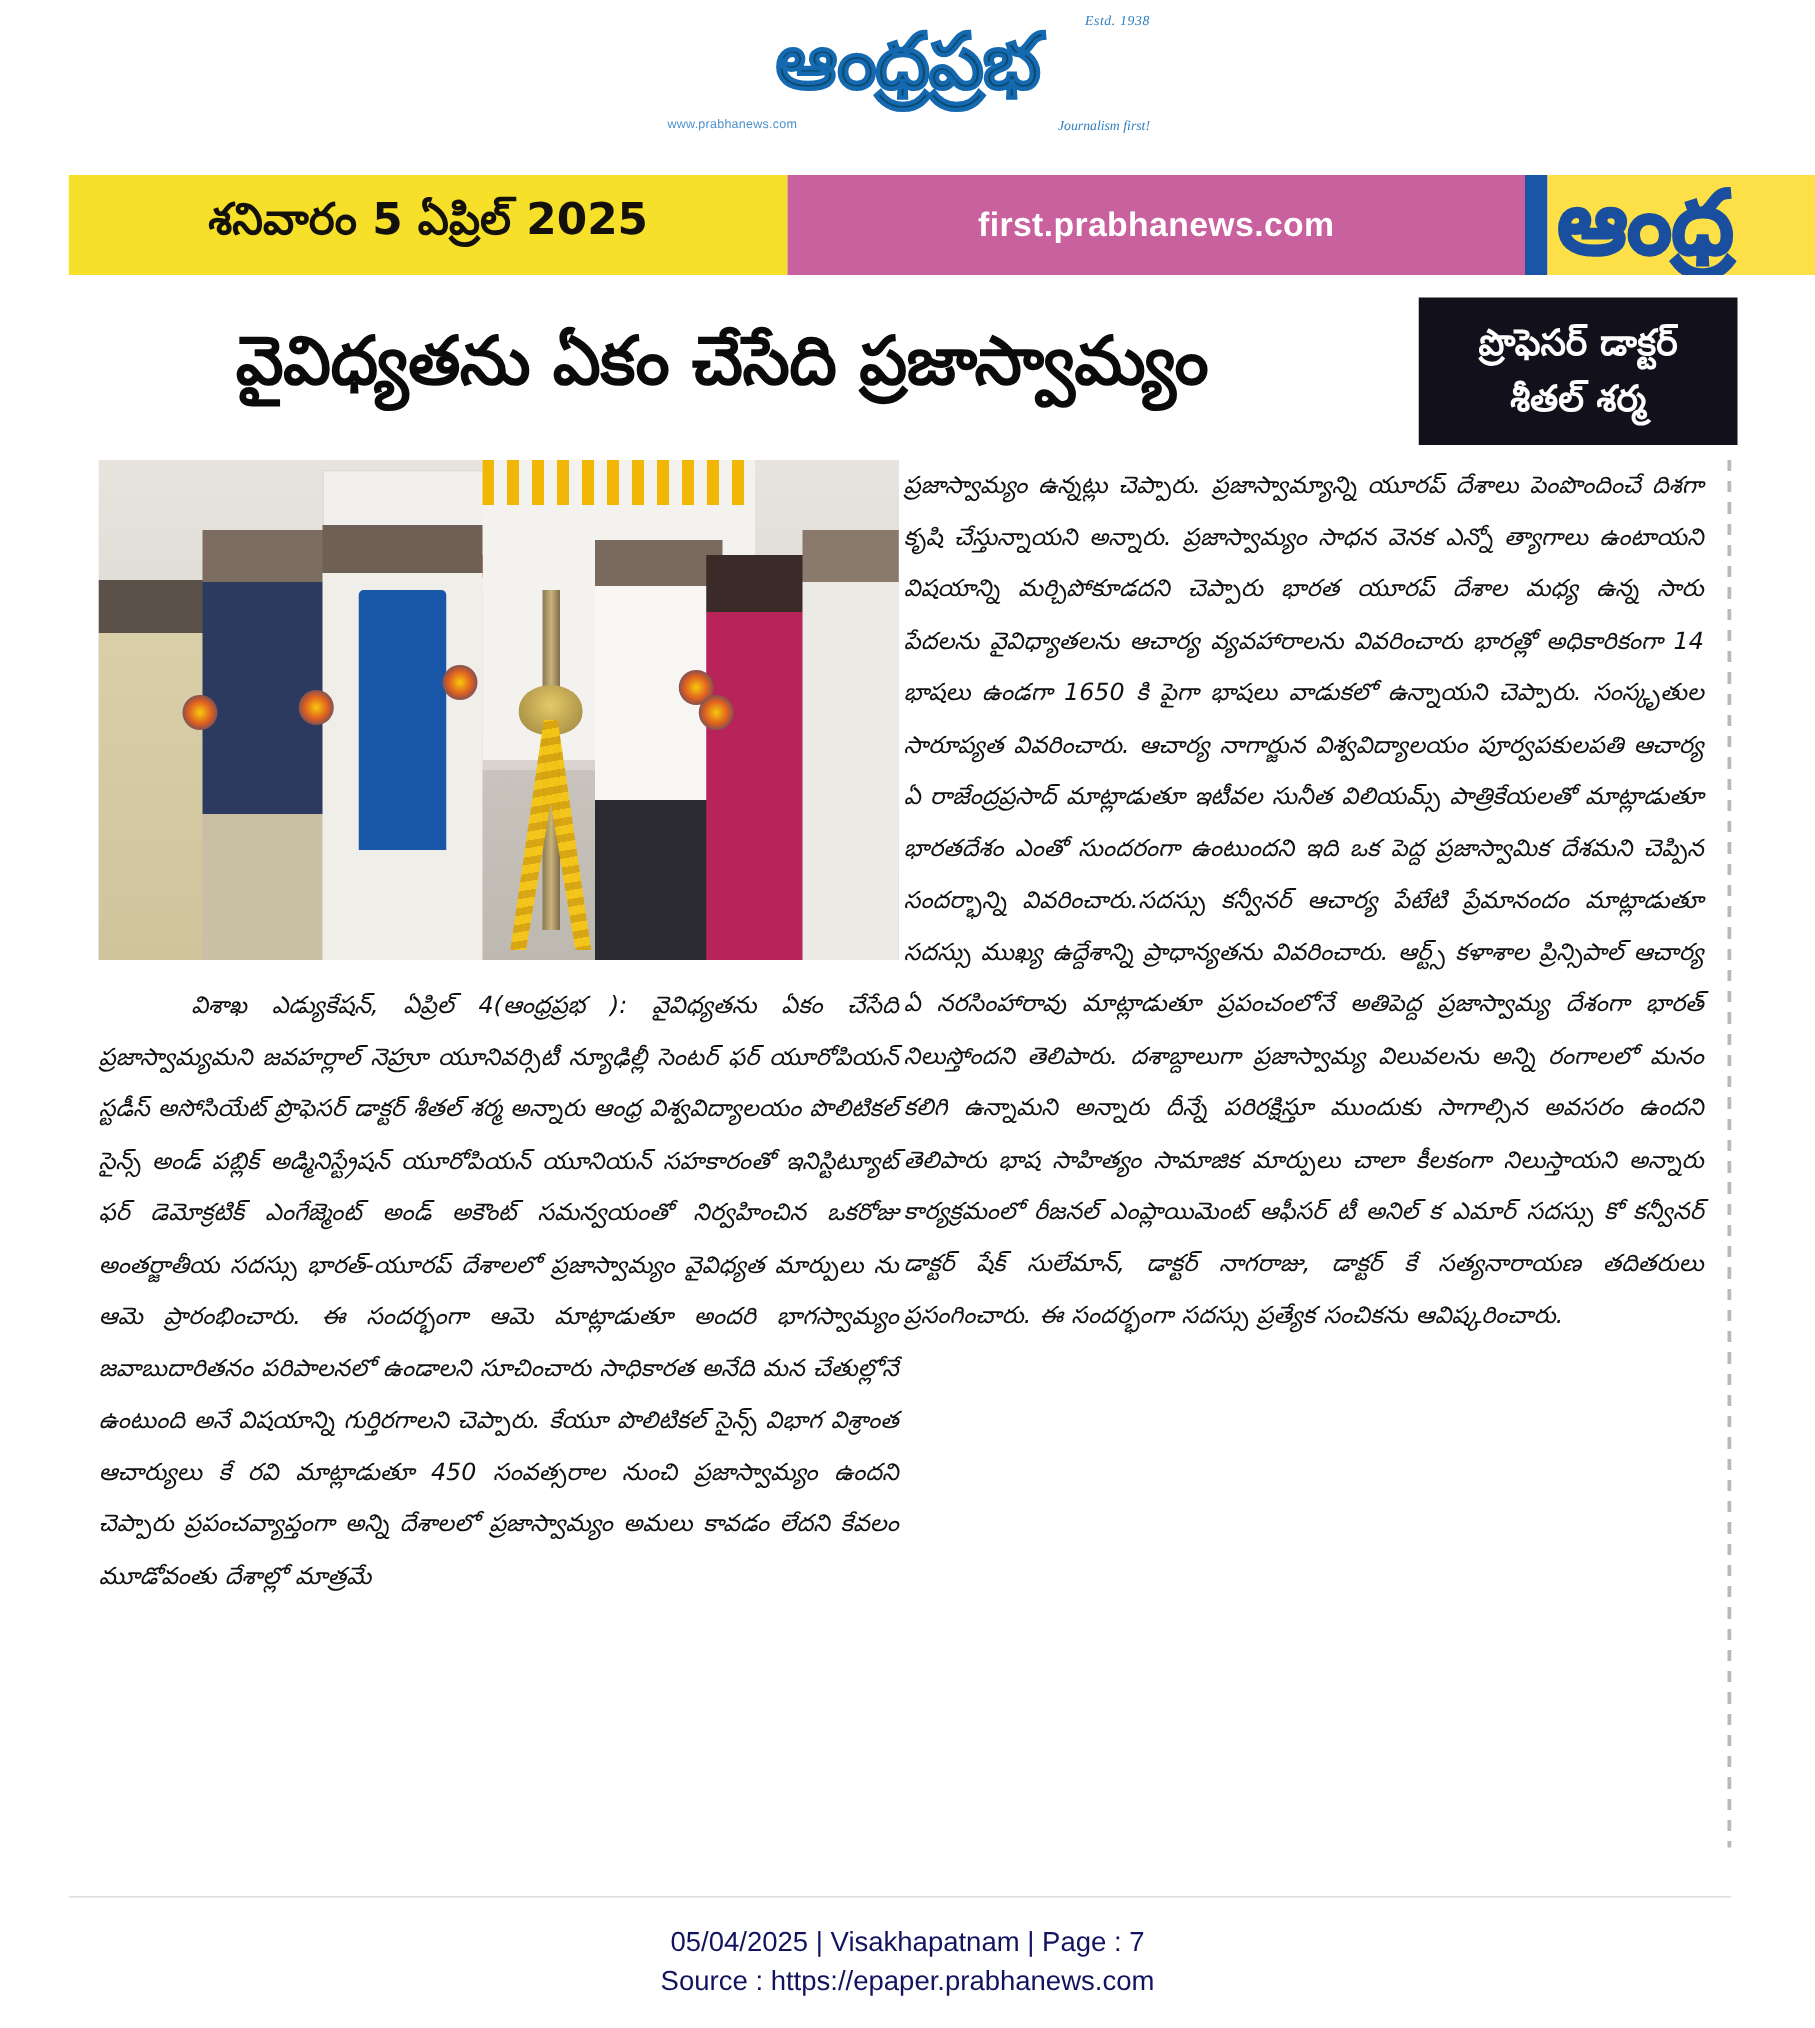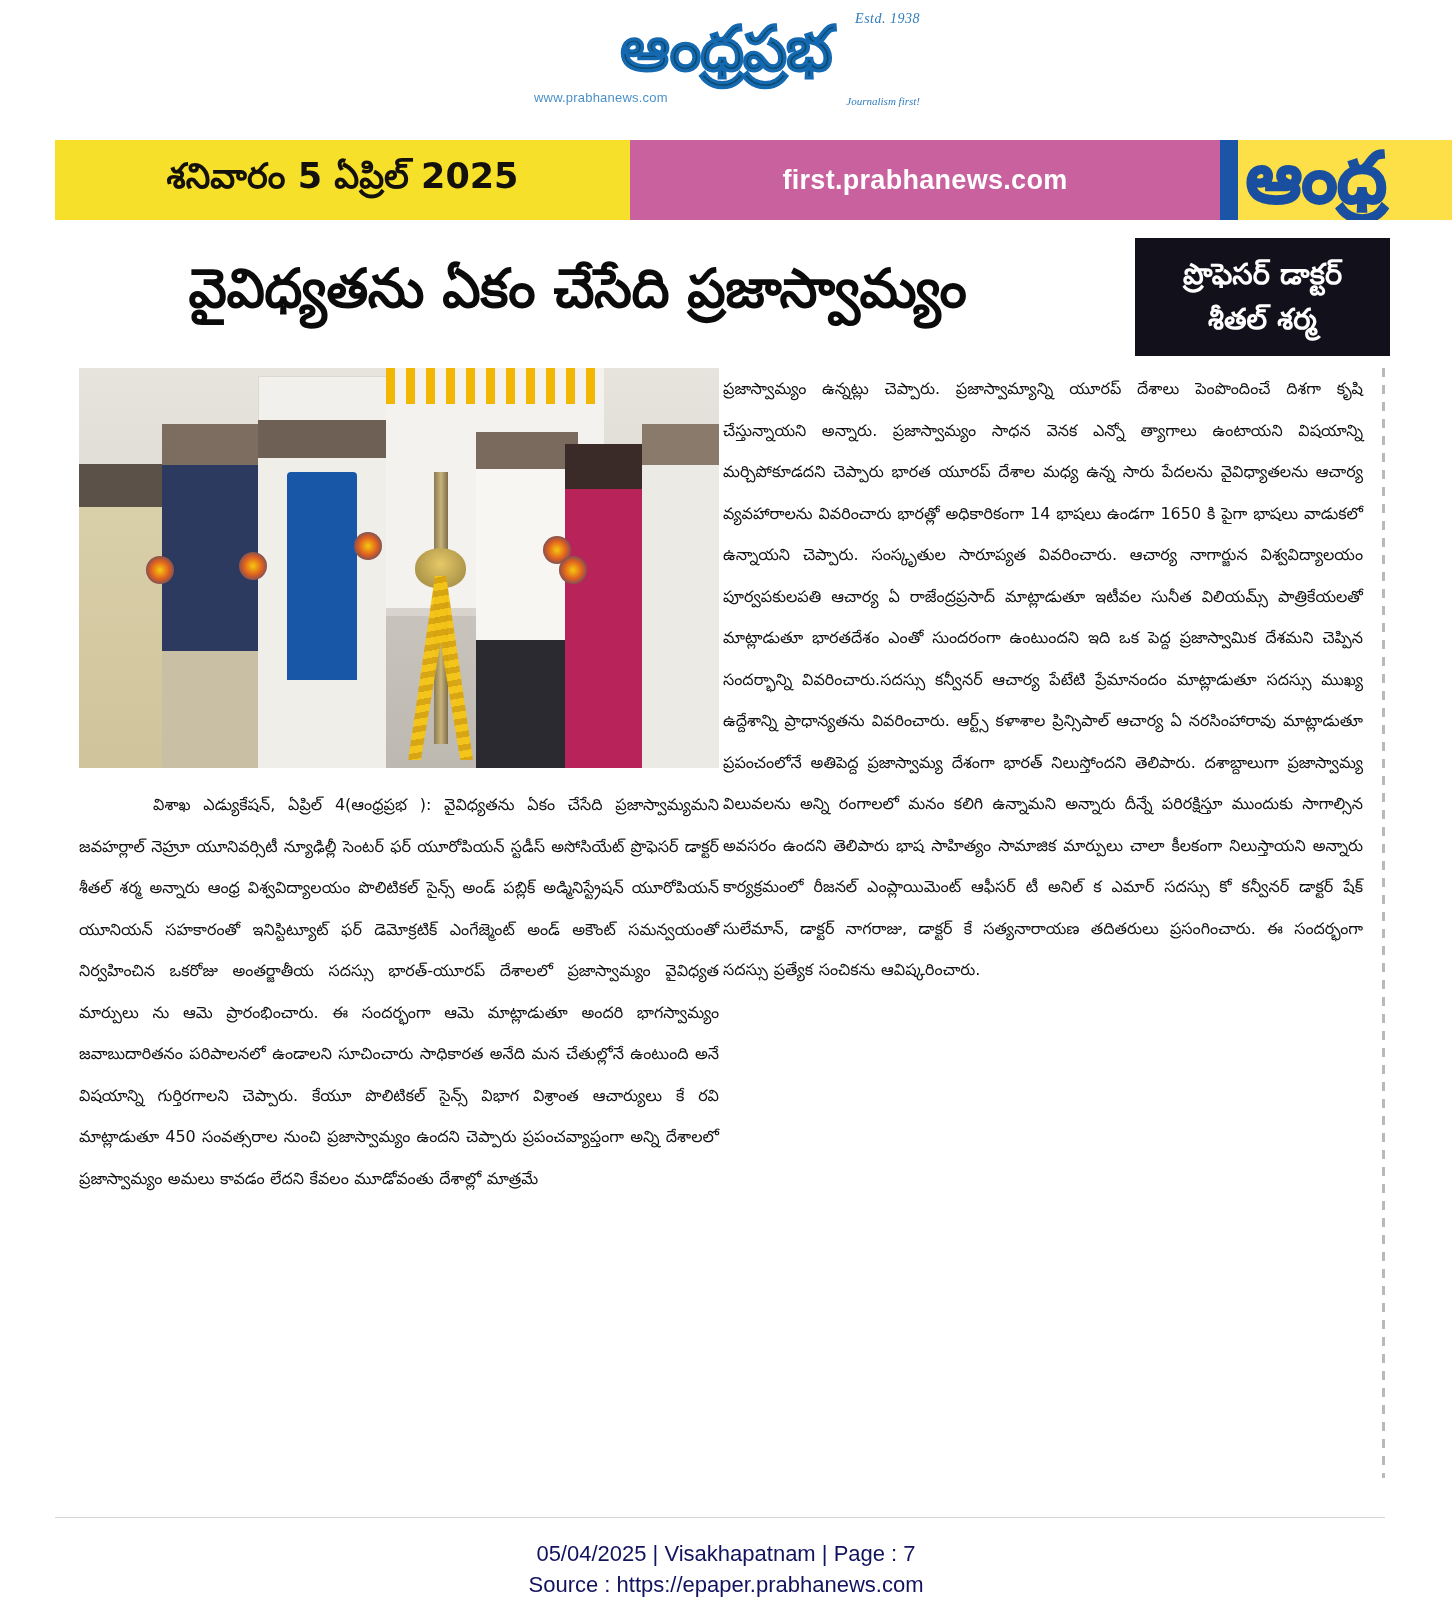--- a/index.html
+++ b/index.html
@@ -45,30 +45,30 @@
     line-height: 72px;
     color: #0c4a6e;
     letter-spacing: -1px;
     -webkit-text-stroke: 1.5px #1569b0;
     white-space: nowrap;
   }
   .masthead-estd {
     position: absolute;
     right: 6px; top: 0px;
     font-family: "Liberation Serif", serif;
-    font-size: 14px;
+    font-size: 11px;
     font-style: italic;
     color: #2f7dbd;
     letter-spacing: 0.5px;
   }
   .masthead-url {
     position: absolute;
     left: 8px; bottom: 2px;
     font-family: "Liberation Sans", sans-serif;
-    font-size: 13px;
+    font-size: 10px;
     color: #4b90c8;
     letter-spacing: 0.2px;
   }
   .masthead-tag {
     position: absolute;
     right: 6px; bottom: 0px;
     font-family: "Liberation Serif", serif;
     font-size: 11px;
     font-style: italic;
     color: #2f7dbd;
@@ -249,26 +249,27 @@
     background: radial-gradient(circle,#f6c90e 0%,#e0611f 45%,#1d3f8a 100%);
     border-radius:50%; }
   .photo .b1 { left:10.5%; top:47%; }
   .photo .b2 { left:25%; top:46%; }
   .photo .b3 { left:43%; top:41%; }
   .photo .b4 { left:72.5%; top:42%; }
   .photo .b5 { left:75%; top:47%; }
 
   .body-text {
     font-family: "DejaVu Sans", sans-serif;
-    font-size: 16px;
+    font-size: 19px;
     line-height: 41.5px;
     color: #111111;
     text-align: justify;
     text-justify: inter-word;
     word-spacing: 0.5px;
+    font-style: italic;
   }
   .body-text.first { text-indent: 74px; }
 
   .rule-dotted {
     position: absolute;
     right: 0px; top: 0px;
     width: 3px;
     height: 1110px;
     background: repeating-linear-gradient(180deg,
       #b9b9b9 0px, #b9b9b9 9px, transparent 9px, transparent 17px);

